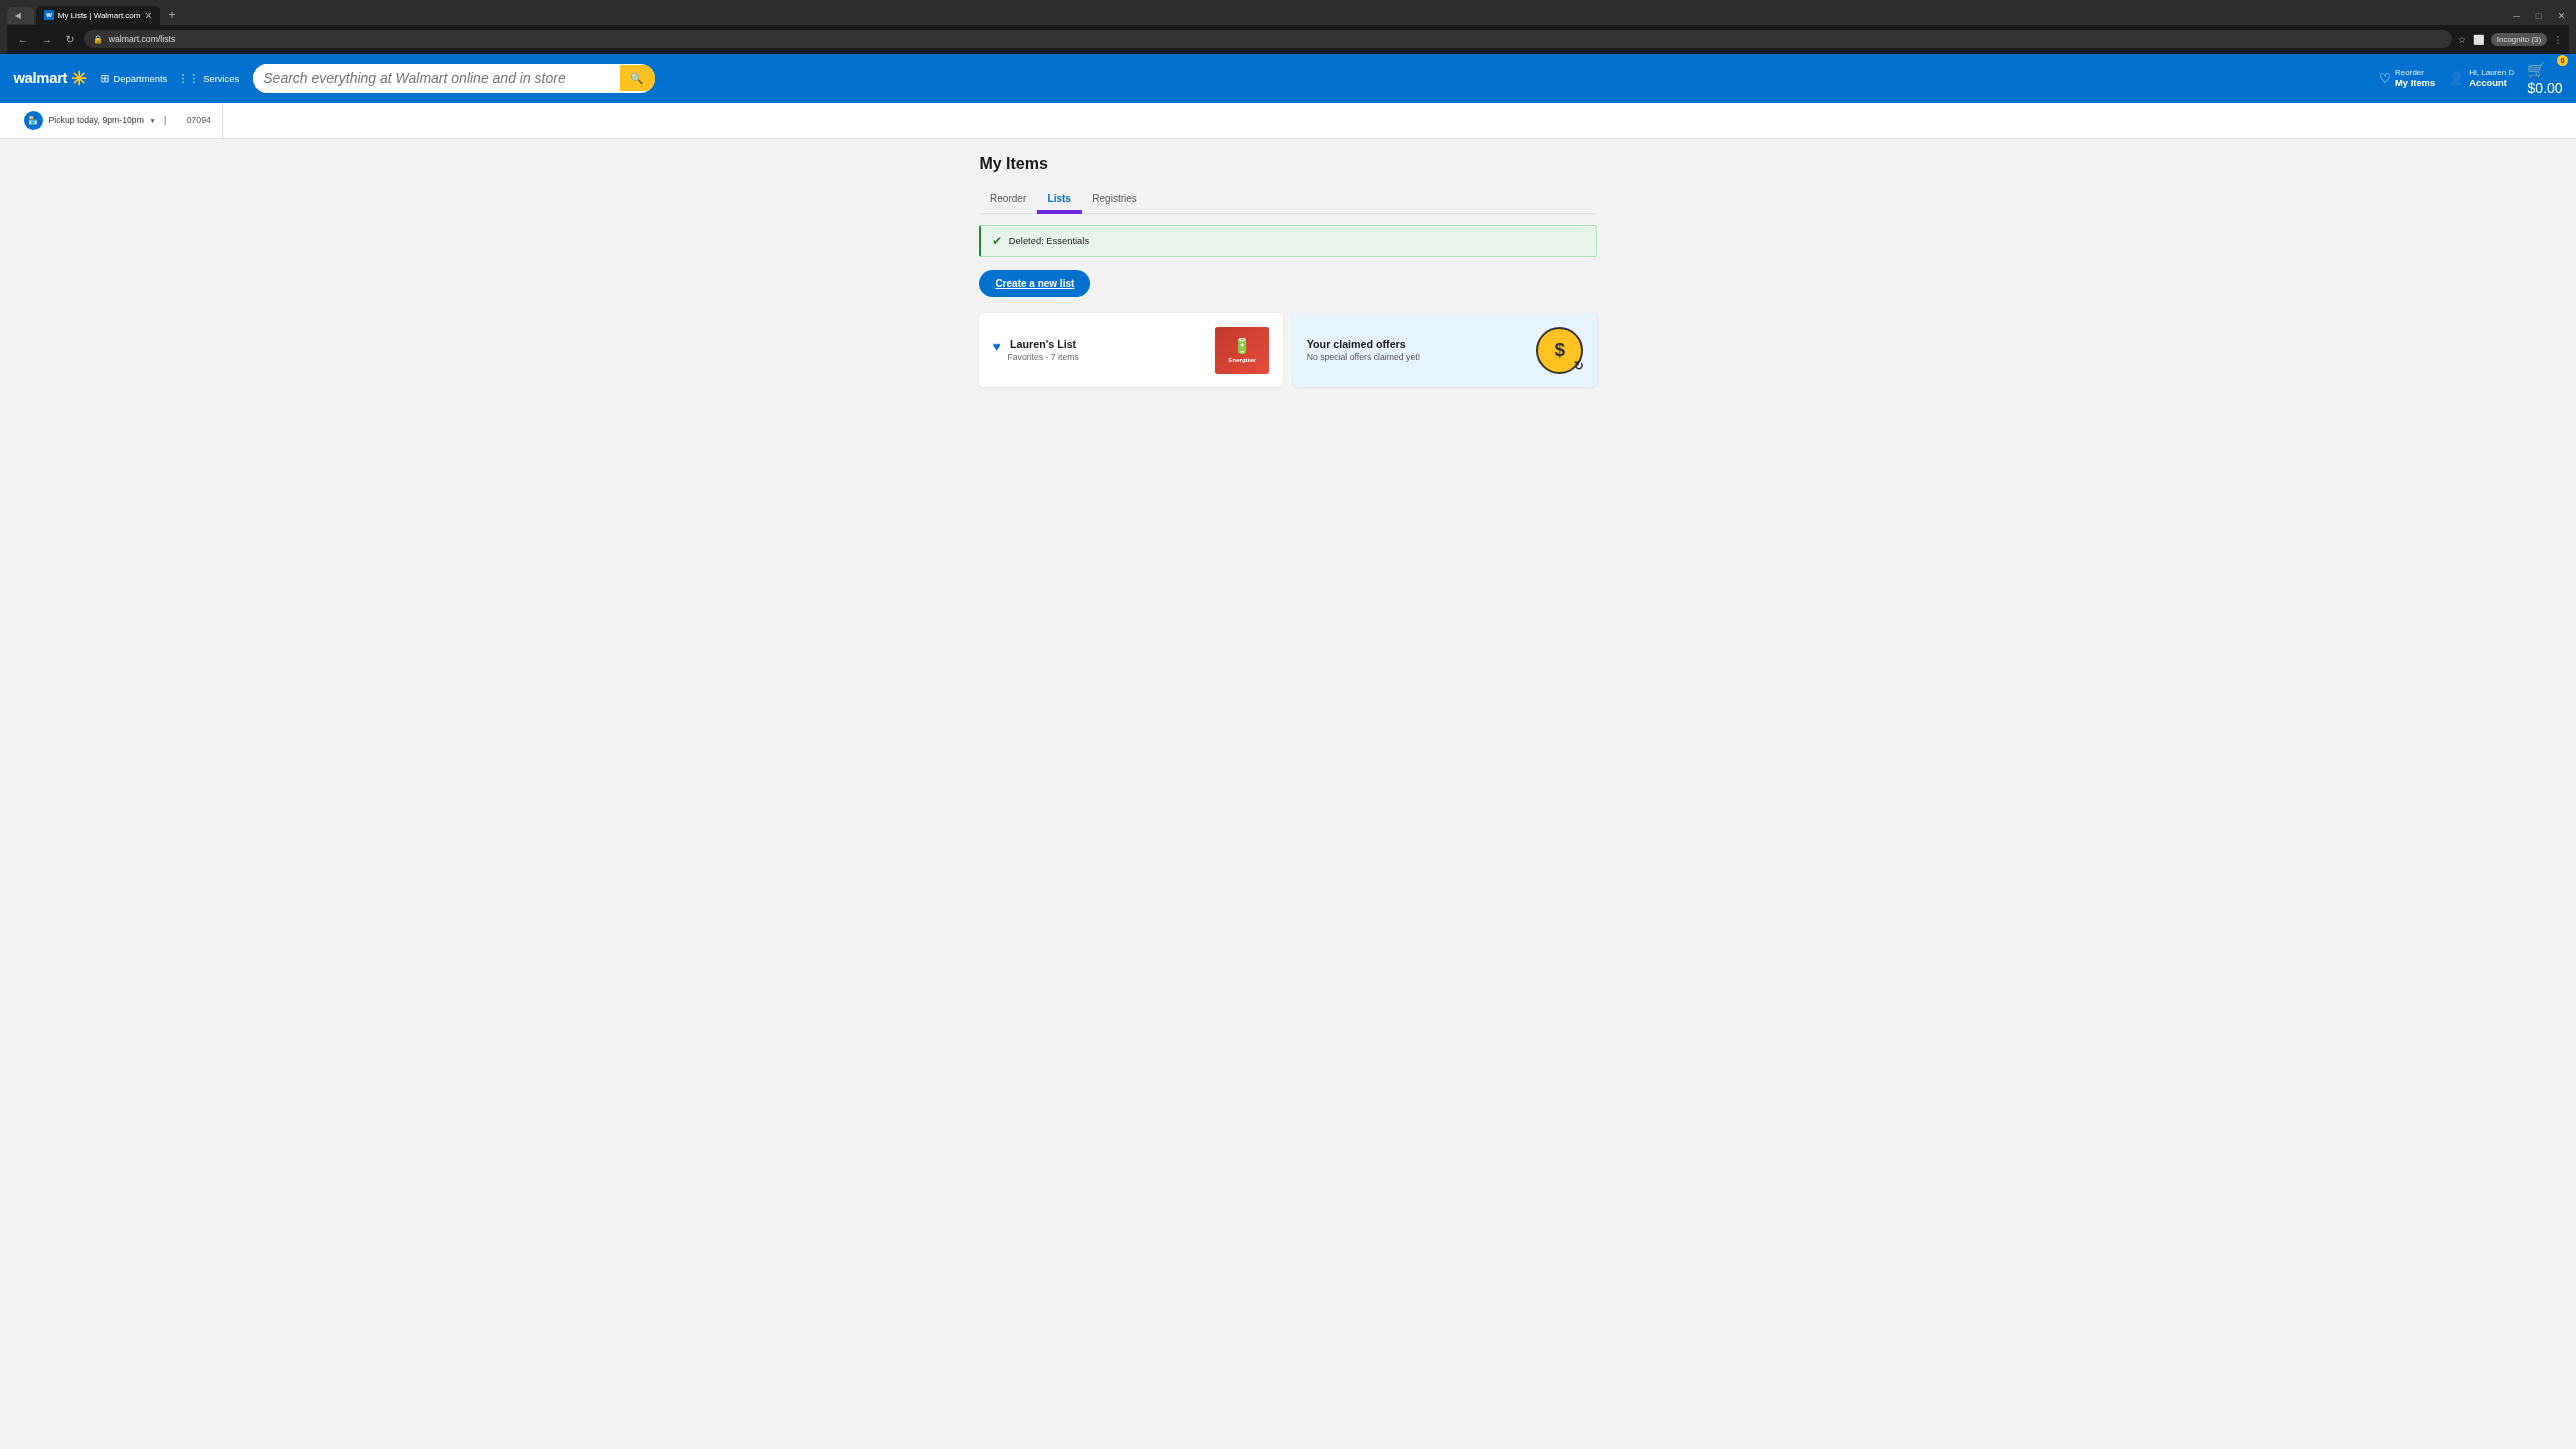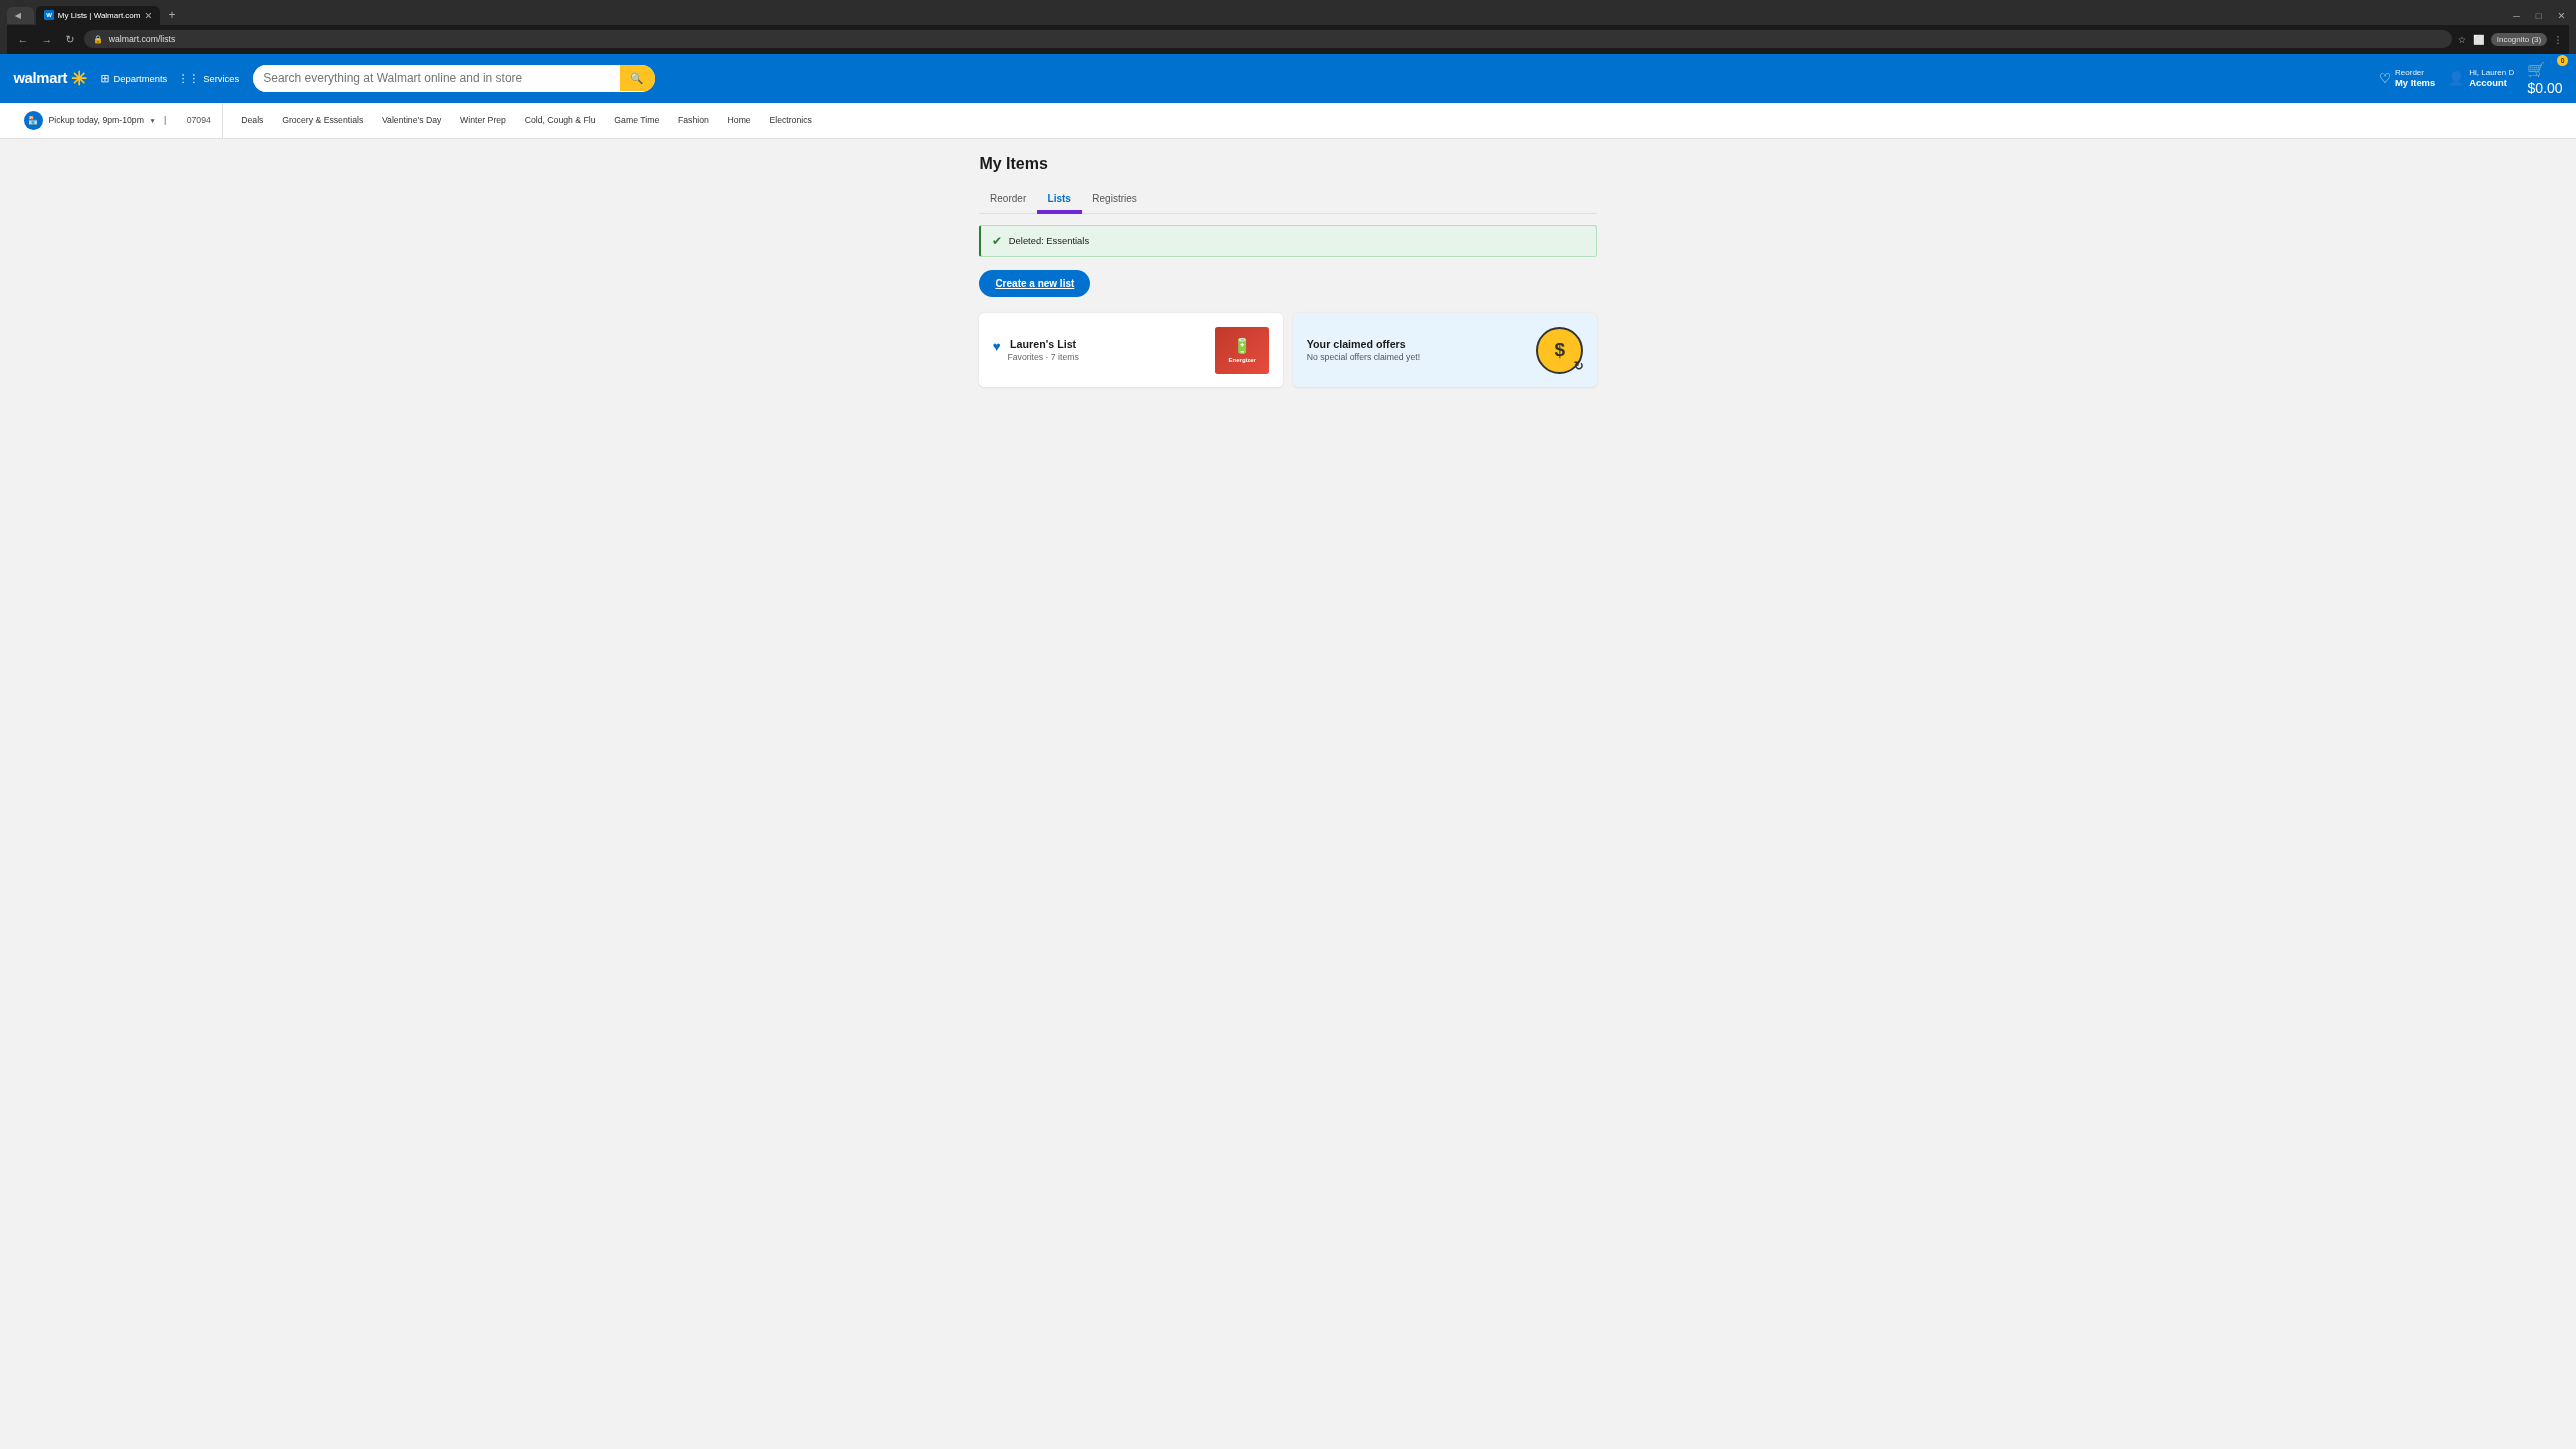--- a/index.html
+++ b/index.html
@@ -145,22 +145,23 @@
       background: white;
       border-radius: 16px;
       overflow: hidden;
       max-width: 402px;
     }
     .header-search input {
       flex: 1;
       border: none;
       outline: none;
       padding: 6.7px 10.7px;
-      font-size: 12px;
+      font-size: 14px;
       color: #666;
+      font-style: italic;
     }
     .search-btn {
       background: #ffc220;
       border: none;
       padding: 6.7px 10.7px;
       cursor: pointer;
       font-size: 10.7px;
       color: #333;
     }
     .header-actions {
@@ -504,31 +505,20 @@
   </div>
 </div>
 
 <div class="sub-nav">
   <div class="pickup-btn">
     <div class="pickup-icon">🏪</div>
     <span>Pickup today, 9pm-10pm</span>
     <span style="font-size:6.7px;color:#555">▼</span>
     <span style="margin-left:2.7px;color:#555">|</span>
     <span style="margin-left:15px;color:#555">07094</span>
-  </div>
-  <div class="sub-nav-links">
-    <span class="sub-nav-link">Deals</span>
-    <span class="sub-nav-link">Grocery &amp; Essentials</span>
-    <span class="sub-nav-link">Valentine's Day</span>
-    <span class="sub-nav-link">Winter Prep</span>
-    <span class="sub-nav-link">Cold, Cough &amp; Flu</span>
-    <span class="sub-nav-link">Game Time</span>
-    <span class="sub-nav-link">Fashion</span>
-    <span class="sub-nav-link">Home</span>
-    <span class="sub-nav-link">Electronics</span>
   </div>
 </div>
 
 <div class="main-content">
   <h1 class="page-title">My Items</h1>
 
   
   <div class="tabs">
     <span class="tab">Reorder</span>
     <span class="tab active">Lists</span>

